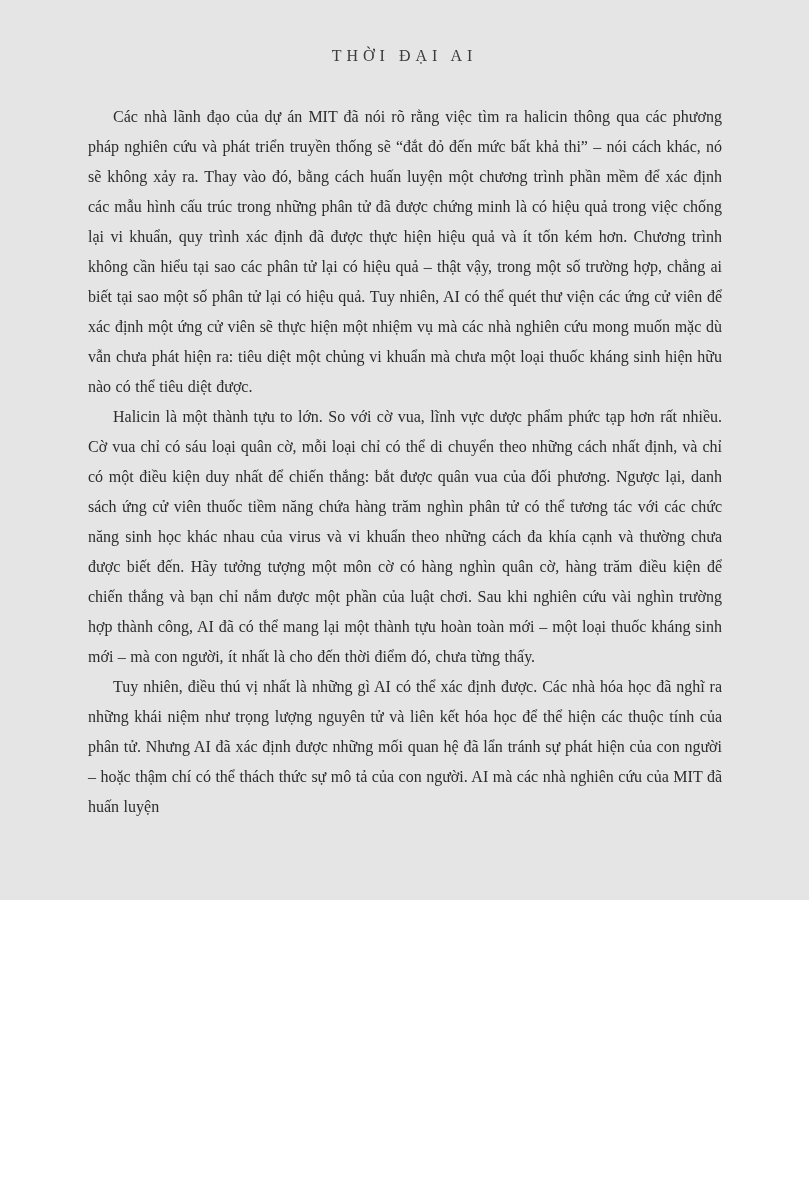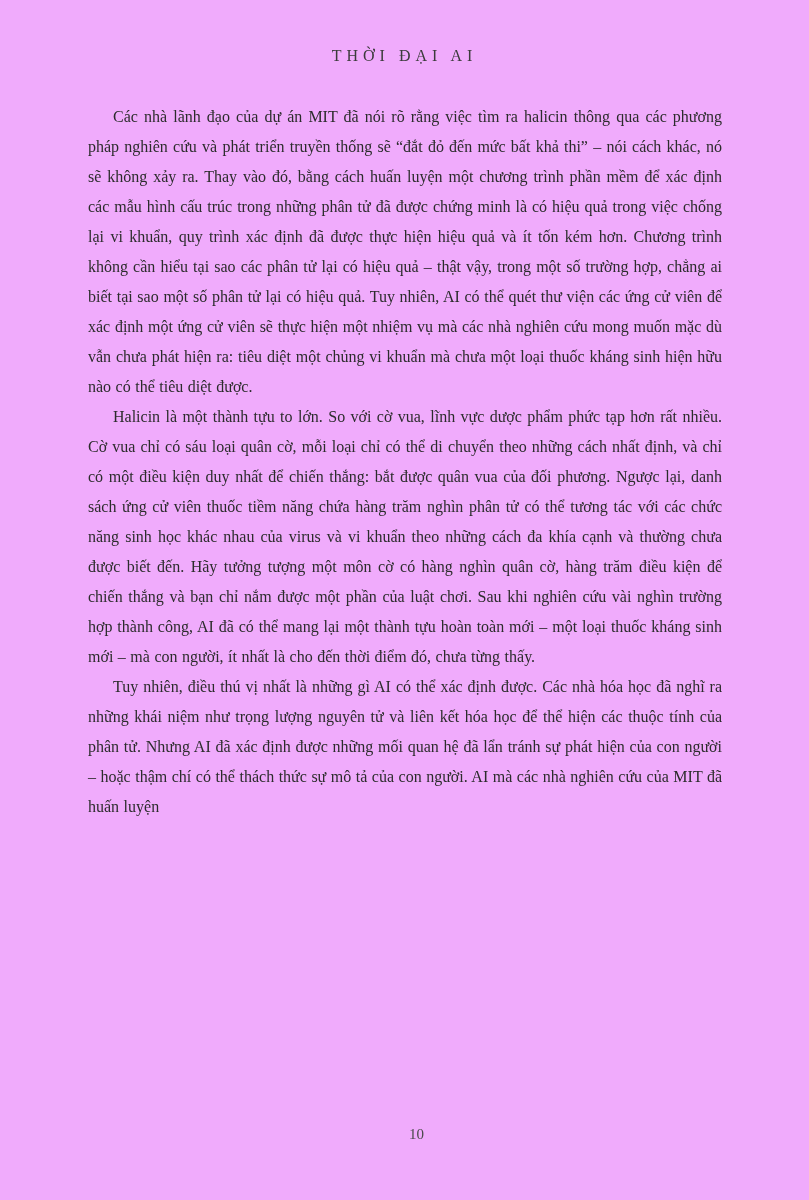--- a/index.html
+++ b/index.html
@@ -3,22 +3,22 @@
 <meta charset="utf-8">
 <style>
   html, body {
     margin: 0;
     padding: 0;
     background: #ffffff;
   }
   .page {
     position: relative;
     width: 809px;
-    height: 1200px;
-    background: #f0abfc;
+    height: 900px;
+    background: #e5e5e5;
     font-family: "Liberation Serif", "DejaVu Serif", serif;
     color: #2e2e2e;
     overflow: hidden;
   }
   .running-head {
     position: absolute;
     top: 47px;
     left: 0;
     right: 0;
     text-align: center;

